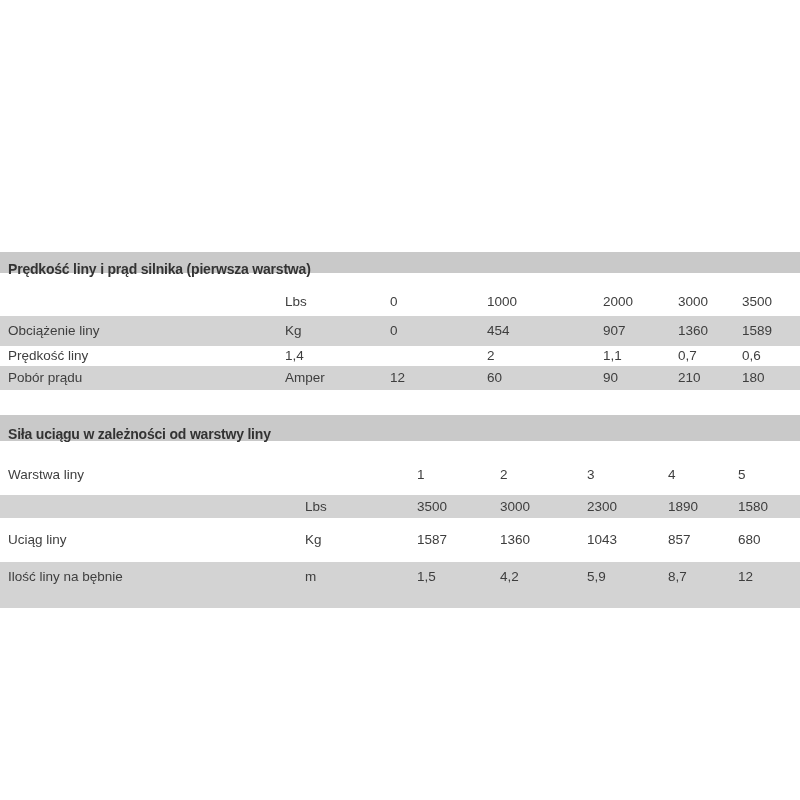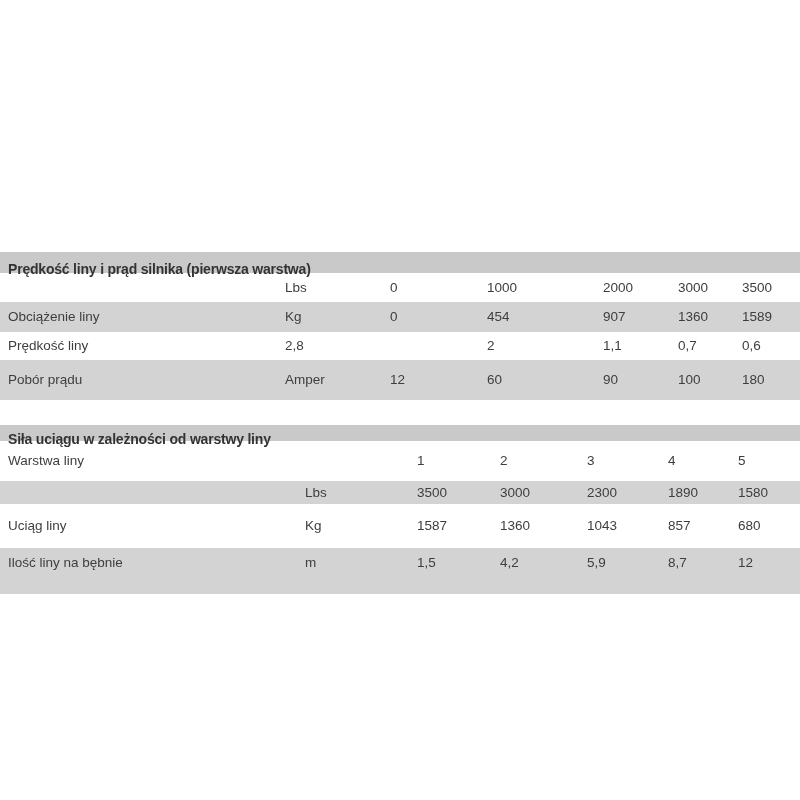--- a/index.html
+++ b/index.html
@@ -31,43 +31,44 @@
     font-weight: bold;
     font-size: 14px;
     letter-spacing: -0.2px;
     padding: 12px 0 0 8px;
     display: flex;
     align-items: center;
     white-space: nowrap;
     text-align: right;
   }
   #title-bar-0 { height: 21px; }
-  #title-bar-1 { height: 16px; margin-top: 25px; }
+  #title-bar-1 { height: 26px; margin-top: 25px; }
   table.spec-table {
     border-collapse: collapse;
     table-layout: fixed;
     width: 800px;
+    margin-top: 14px;
   }
   table.spec-table td {
     font-size: 13.5px;
     line-height: 16px;
     color: var(--text-color);
     padding: 0 0 0 8px;
     vertical-align: middle;
     white-space: nowrap;
     overflow: hidden;
   }
   table.spec-table tr.stripe td {
     background: var(--stripe-bg);
   }
   
   #table-0 tr:nth-child(1) { height: 29px; }
   #table-0 tr:nth-child(2) { height: 30px; }
-  #table-0 tr:nth-child(3) { height: 28px; }
-  #table-0 tr:nth-child(4) { height: 40px; }
+  #table-0 tr:nth-child(3) { height: 20px; }
+  #table-0 tr:nth-child(4) { height: 24px; }
   #table-1 tr:nth-child(1) { height: 40px; }
   #table-1 tr:nth-child(2) { height: 23px; }
   #table-1 tr:nth-child(3) { height: 44px; }
   #table-1 tr:nth-child(4) { height: 46px; }
   #table-1 tr:nth-child(4) td {
     vertical-align: top;
     padding-top: 7px;
   }
 </style>
 </head>
@@ -101,34 +102,34 @@
             <td>Obciążenie liny</td>
             <td>Kg</td>
             <td>0</td>
             <td>454</td>
             <td>907</td>
             <td>1360</td>
             <td>1589</td>
           </tr>
           <tr>
             <td>Prędkość liny</td>
-            <td>2,8</td>
+            <td>1,4</td>
             <td></td>
             <td>2</td>
             <td>1,1</td>
             <td>0,7</td>
             <td>0,6</td>
           </tr>
           <tr class="stripe">
             <td>Pobór prądu</td>
             <td>Amper</td>
             <td>12</td>
             <td>60</td>
             <td>90</td>
-            <td>100</td>
+            <td>210</td>
             <td>180</td>
           </tr>
         </tbody>
     </table>
   </section>
 
   <section>
     <div class="table-title-bar" id="title-bar-1">Siła uciągu w zależności od warstwy liny</div>
     <table class="spec-table" id="table-1">
       <colgroup>

